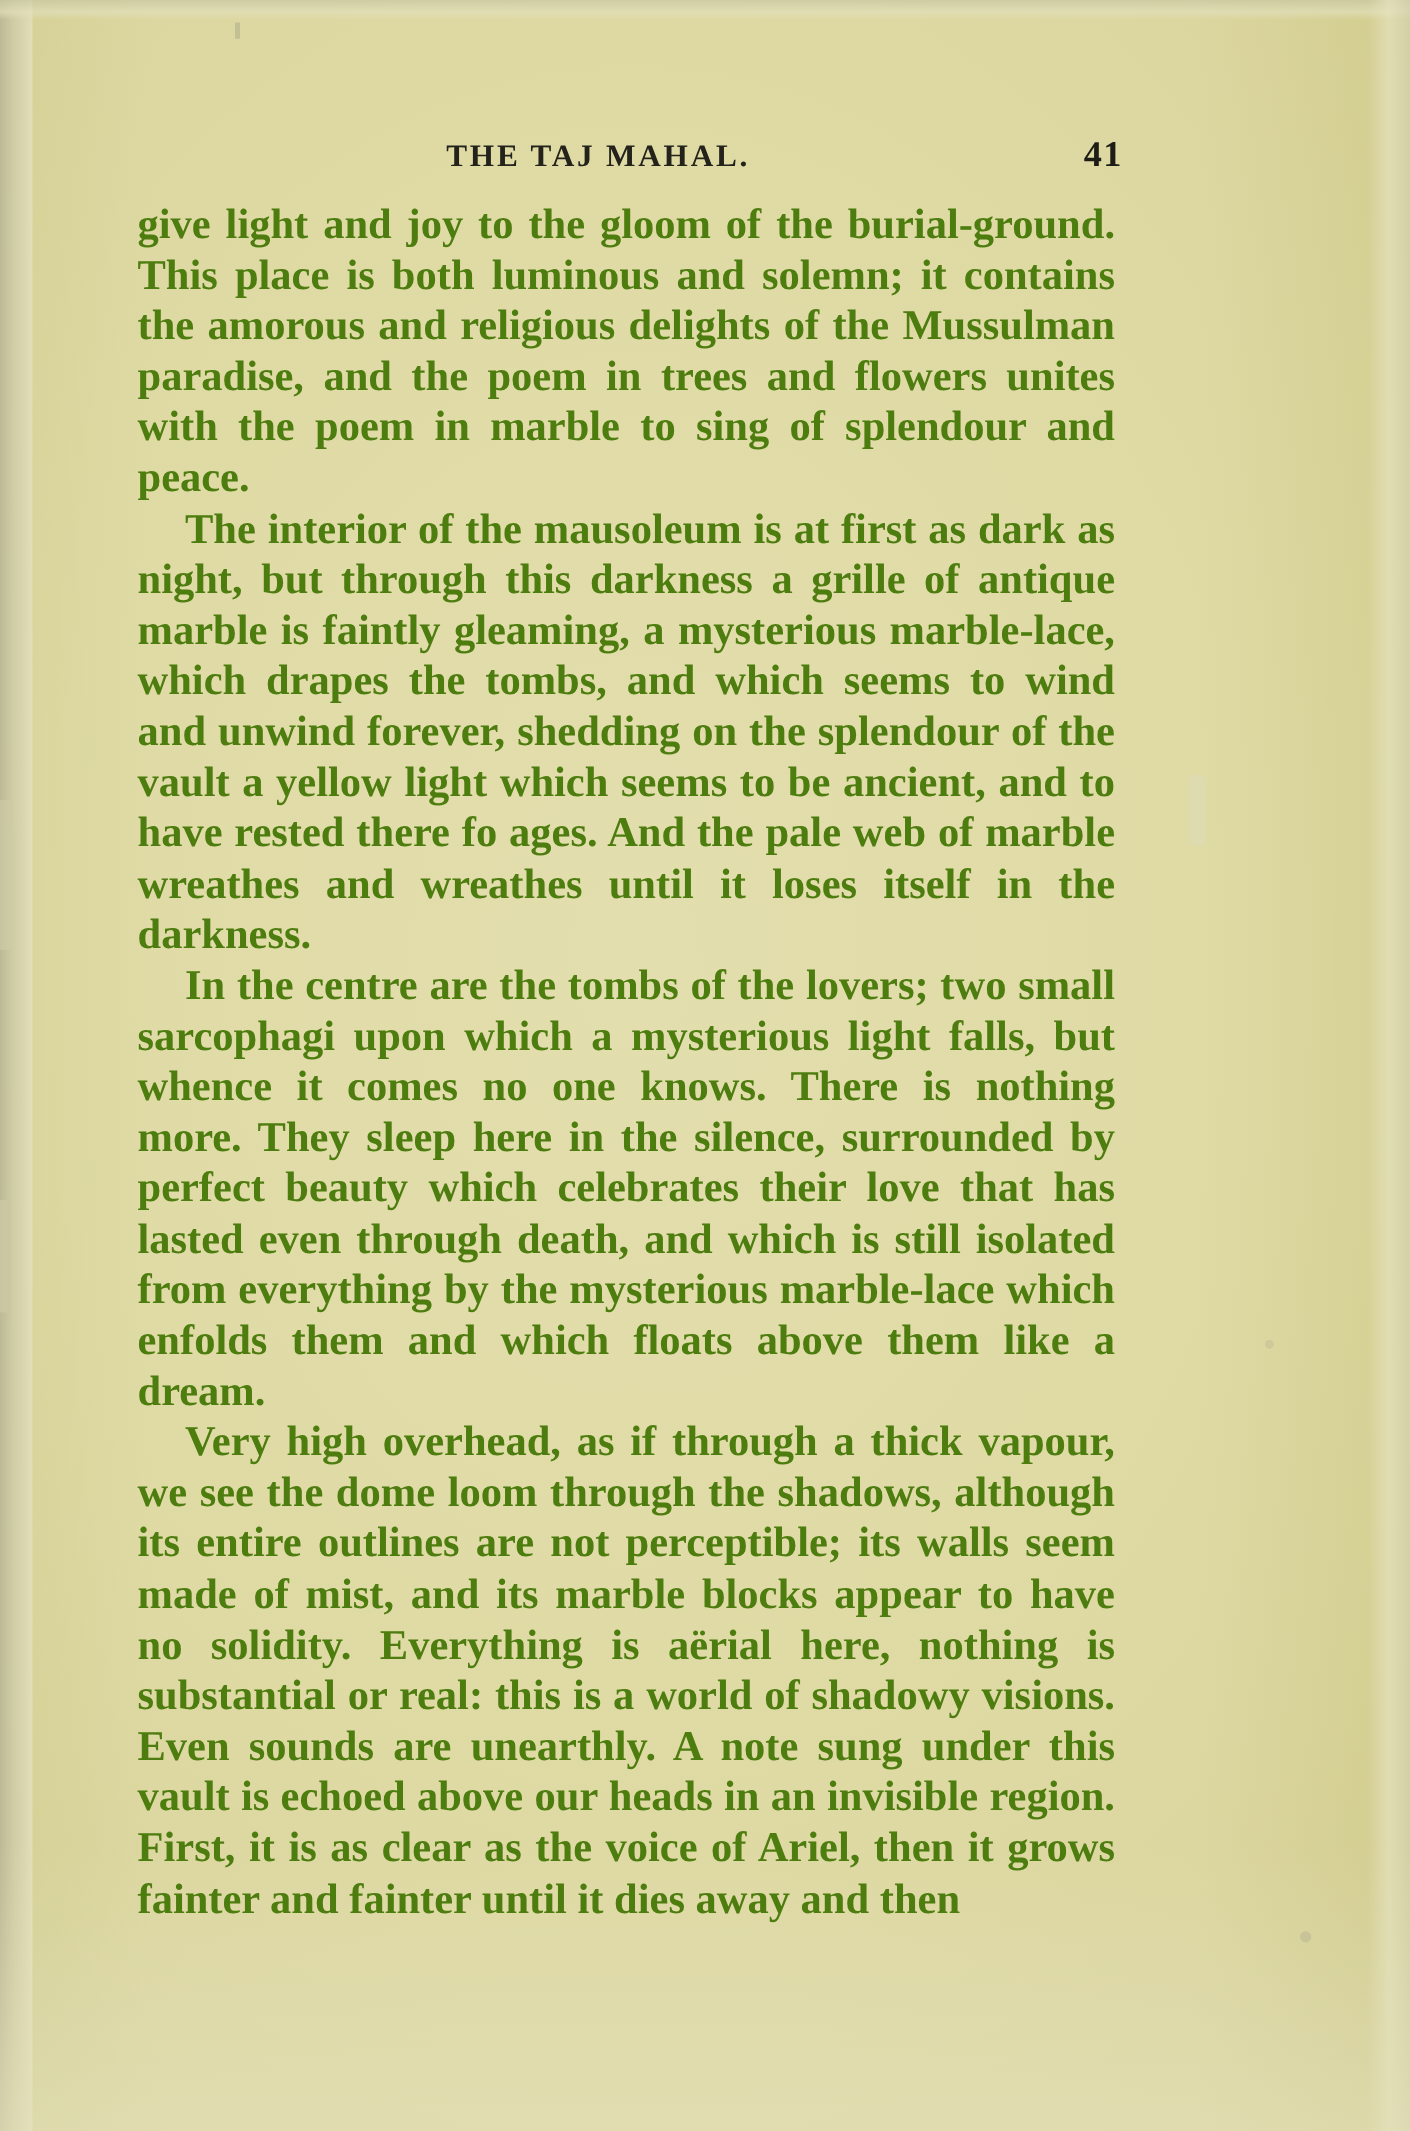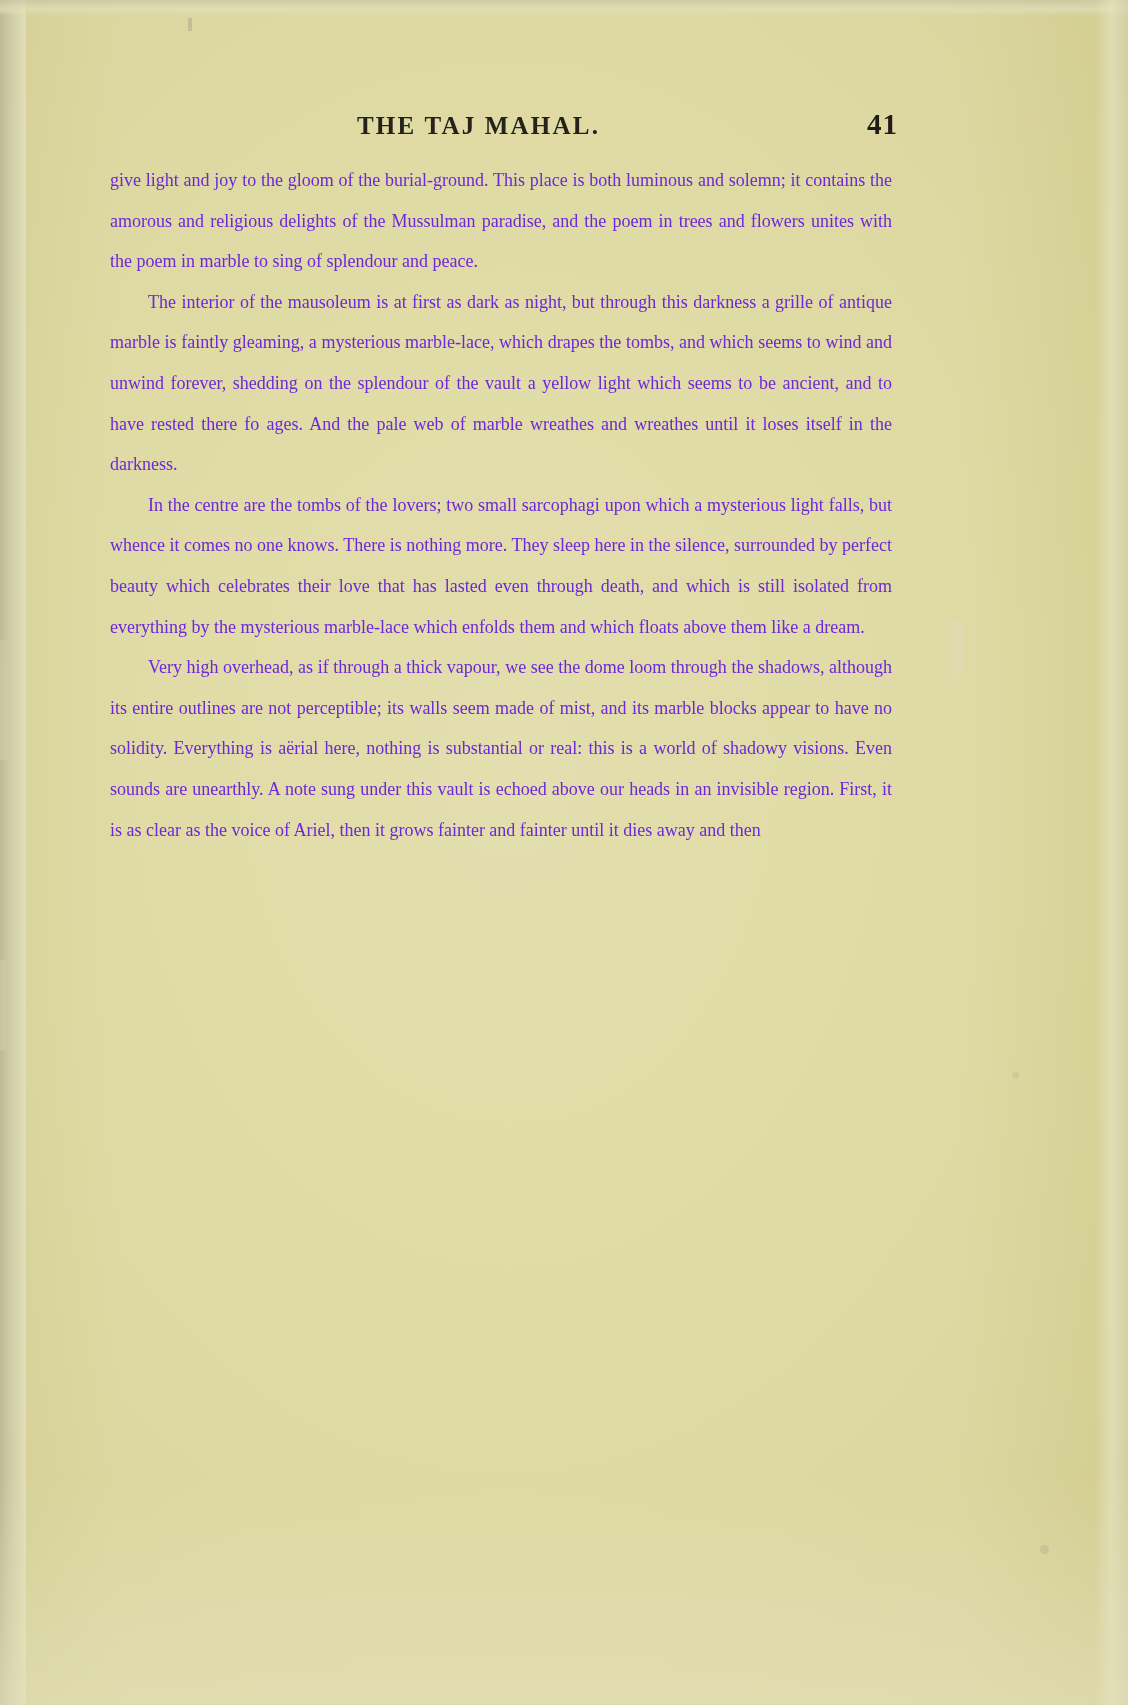--- a/index.html
+++ b/index.html
@@ -87,25 +87,26 @@
     font-weight: 700;
     color: #1d1d16;
     letter-spacing: 1px;
   }
 
   .body-text {
     position: absolute;
     left: 110px;
     top: 160px;
     width: 782px;
-    color: #6d28d9;
-    font-size: 18px;
+    color: #4d7c0f;
+    font-size: 34px;
     line-height: 40.6px;
     text-align: justify;
     text-justify: inter-word;
+    font-weight: bold;
   }
   .para {
     margin: 0;
     text-indent: 38px;
   }
   .para.first {
     text-indent: 0;
   }
 
   

